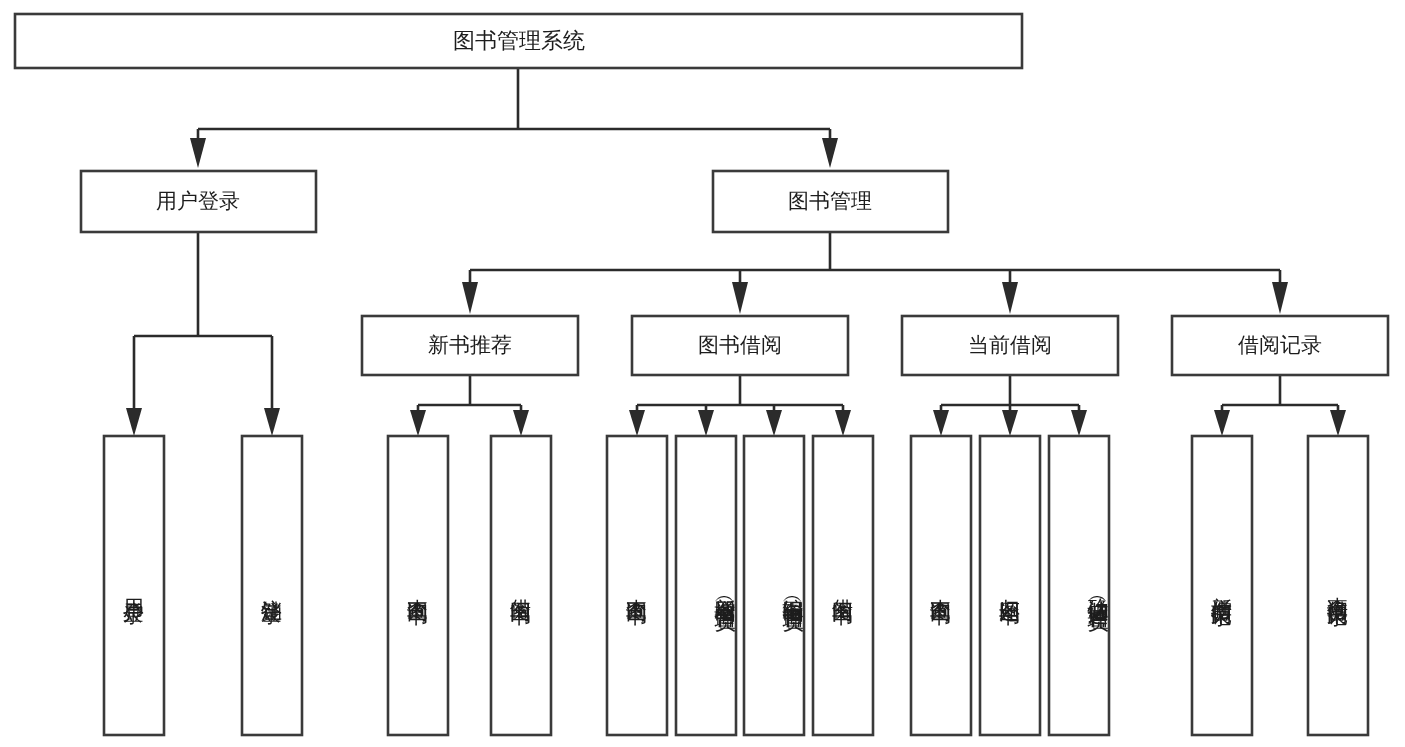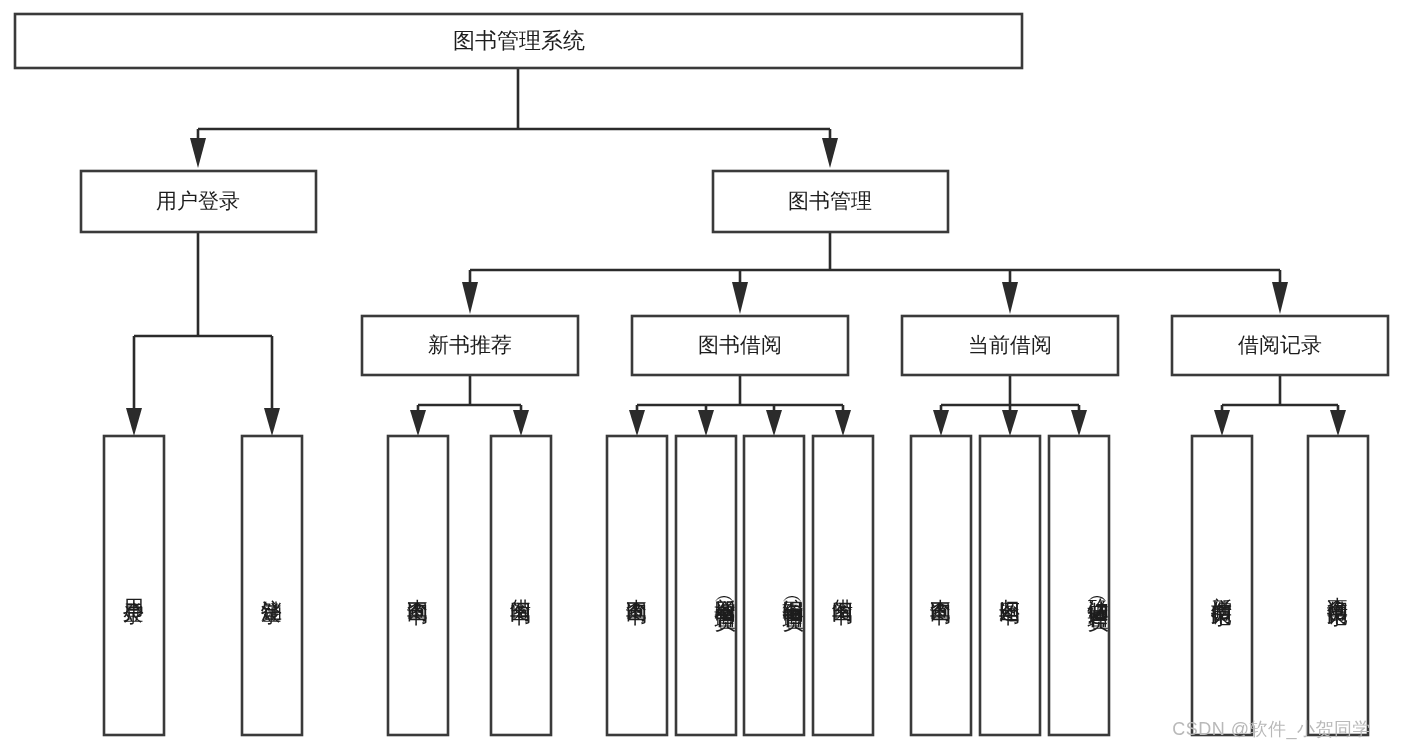--- a/index.html
+++ b/index.html
@@ -211,14 +211,13 @@
     <div class="leaf-label-wrap centered" style="left:813px; top:436px; width:60px; height:299px;">借阅图书</div>
 
     <div class="leaf-label-wrap centered" style="left:911px; top:436px; width:60px; height:299px;">查询图书</div>
     <div class="leaf-label-wrap centered" style="left:980px; top:436px; width:60px; height:299px;">归还图书</div>
     <div class="leaf-label-wrap" style="left:1049px; top:444px; width:60px; height:291px;">确认归还（管理员）</div>
 
     <div class="leaf-label-wrap centered" style="left:1192px; top:436px; width:60px; height:299px;">新增借阅记录</div>
     <div class="leaf-label-wrap centered" style="left:1308px; top:436px; width:60px; height:299px;">查询借阅记录</div>
   </div>
 
-  <div class="watermark">CSDN @软件_小贺同学</div>
 </div>
 
 </body></html>

